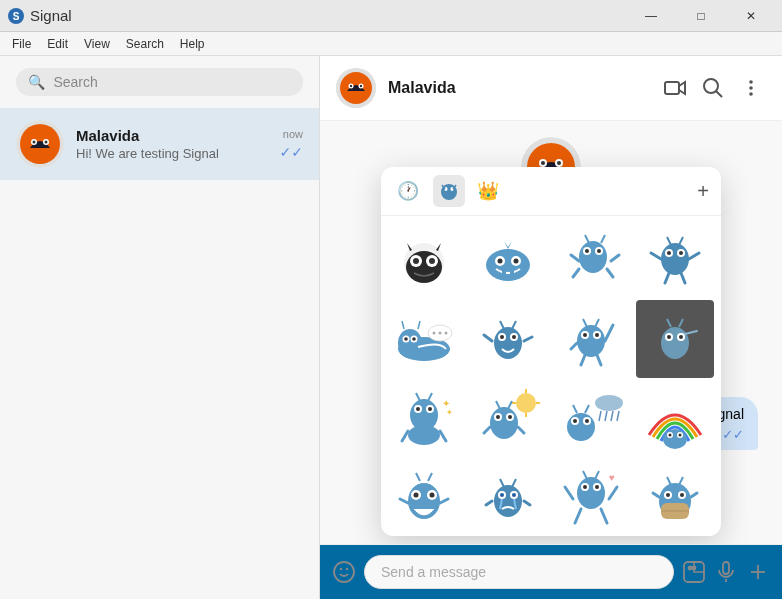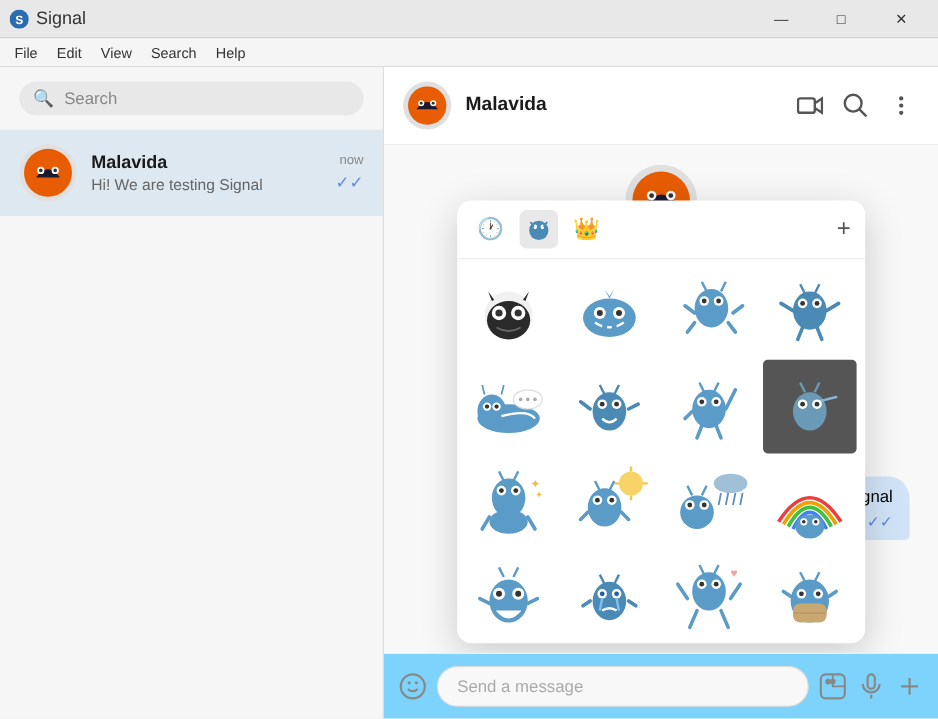--- a/index.html
+++ b/index.html
@@ -172,21 +172,21 @@
       position: relative;
     }
     .sticker-cell.selected { background: #555; }
 
     
     .sticker-svg { width: 68px; height: 68px; }
 
     
     .chat-input-area {
       padding: 10px 12px;
-      background: #7dd3fc;
+      background: #0369a1;
       border-top: 1px solid #eee;
       display: flex;
       align-items: center;
       gap: 8px;
       flex-shrink: 0;
     }
     .input-btn { background: transparent; border: none; cursor: pointer; color: #666; font-size: 20px; display: flex; align-items: center; justify-content: center; }
     .message-input {
       flex: 1;
       border: 1px solid #ddd;

